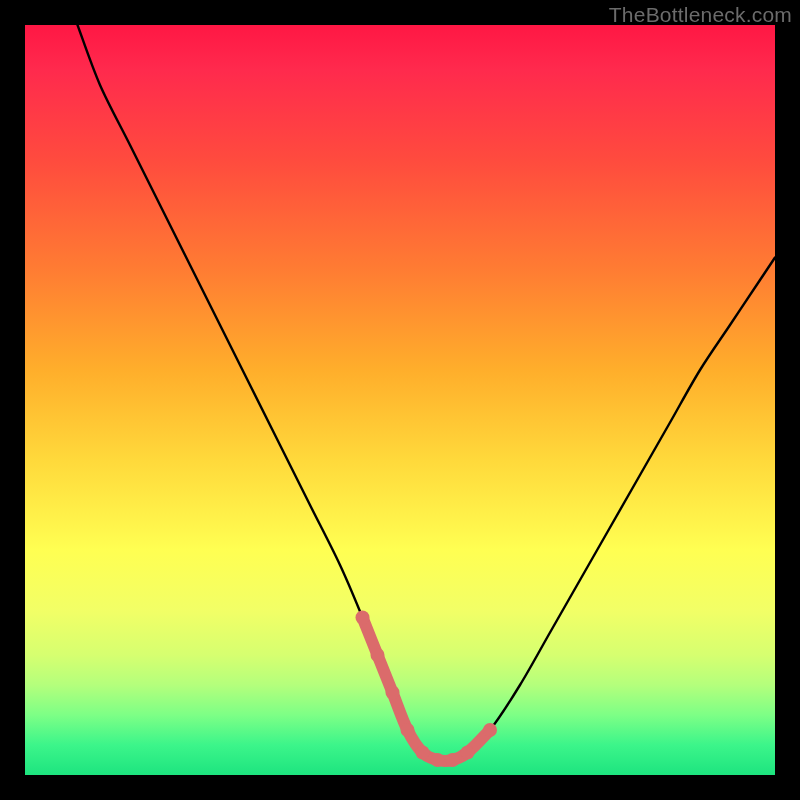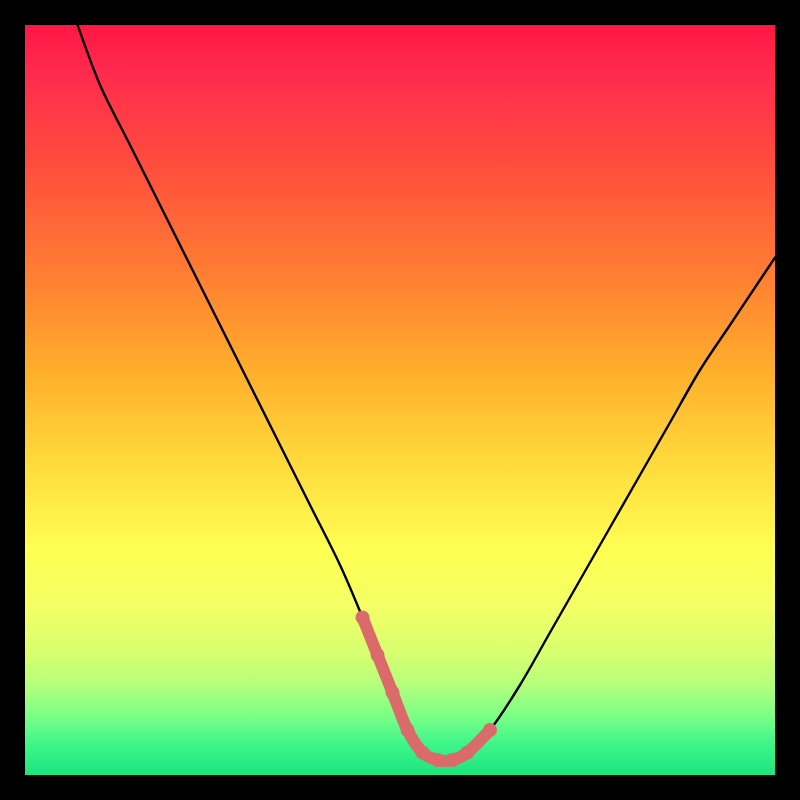--- a/index.html
+++ b/index.html
@@ -73,13 +73,14 @@
           <circle cx="382.5" cy="705.0" r="7" fill="#db6b6b"></circle>
           <circle cx="397.5" cy="727.5" r="7" fill="#db6b6b"></circle>
           <circle cx="412.5" cy="735.0" r="7" fill="#db6b6b"></circle>
           <circle cx="427.5" cy="735.0" r="7" fill="#db6b6b"></circle>
           <circle cx="442.5" cy="727.5" r="7" fill="#db6b6b"></circle>
           <circle cx="465.0" cy="705.0" r="7" fill="#db6b6b"></circle>
         </g>
     </svg>
   </div>
 
+  <div class="watermark">TheBottleneck.com</div>
 </div>
 
 </body></html>

